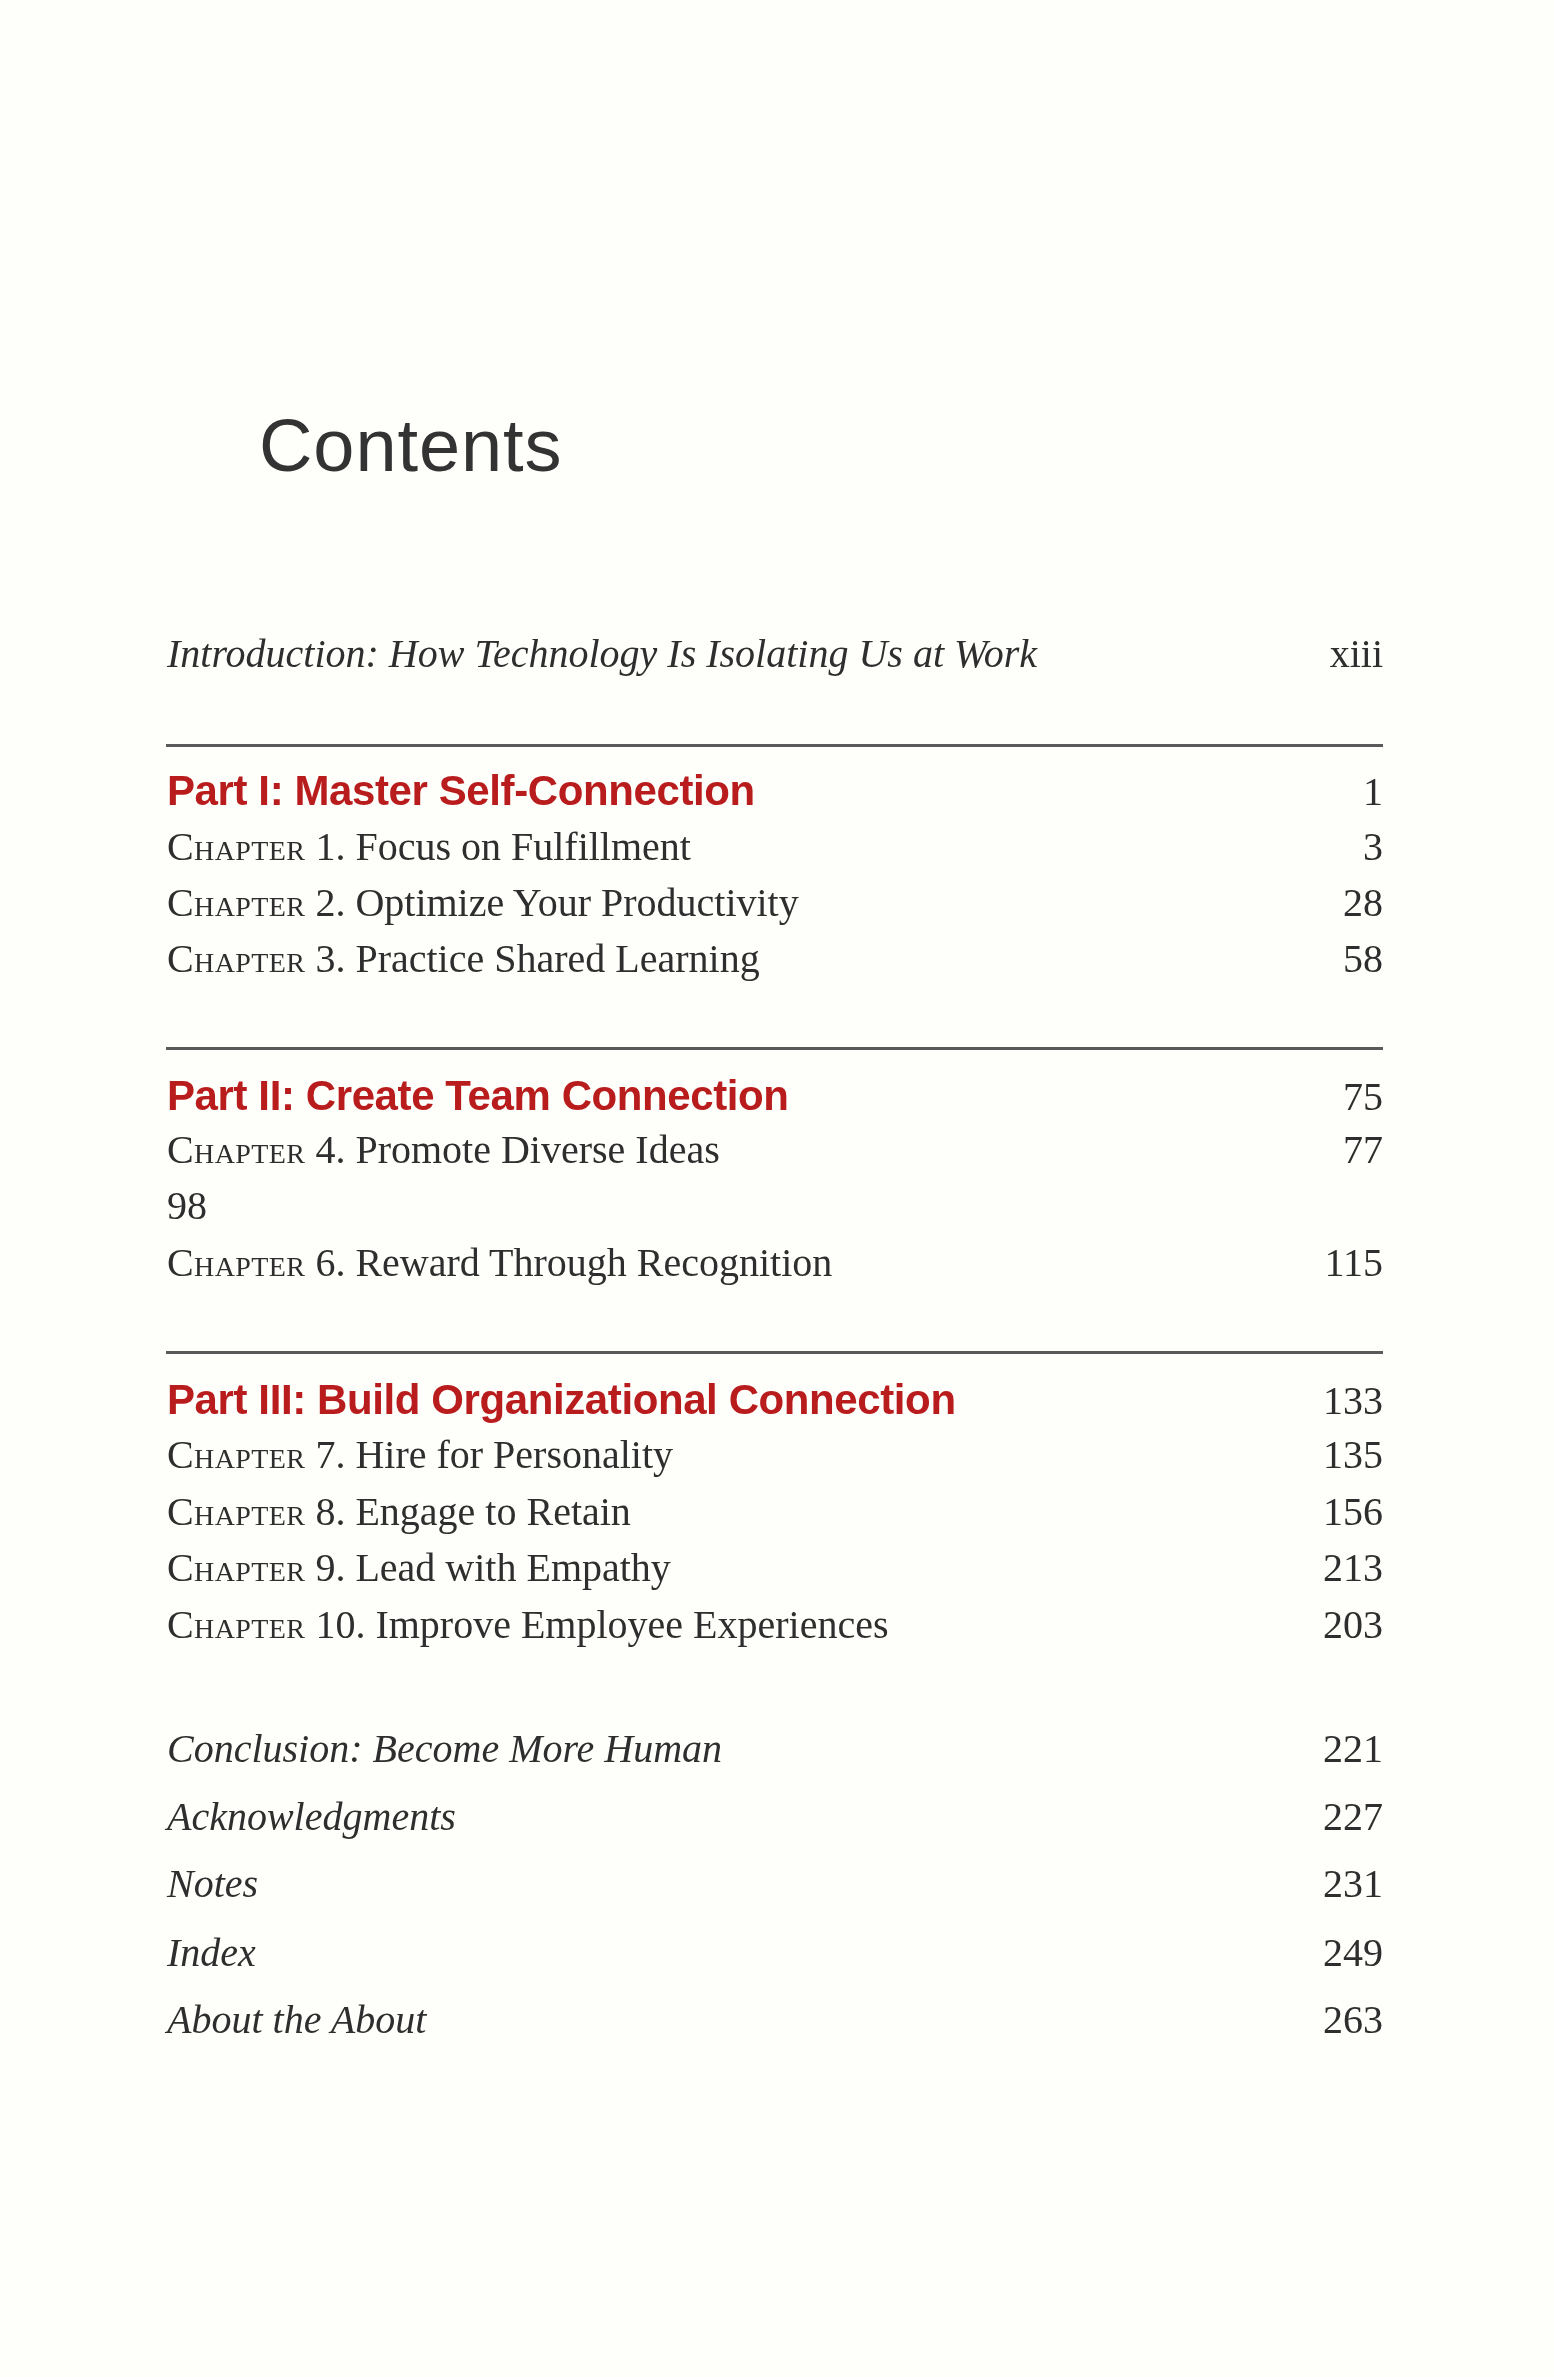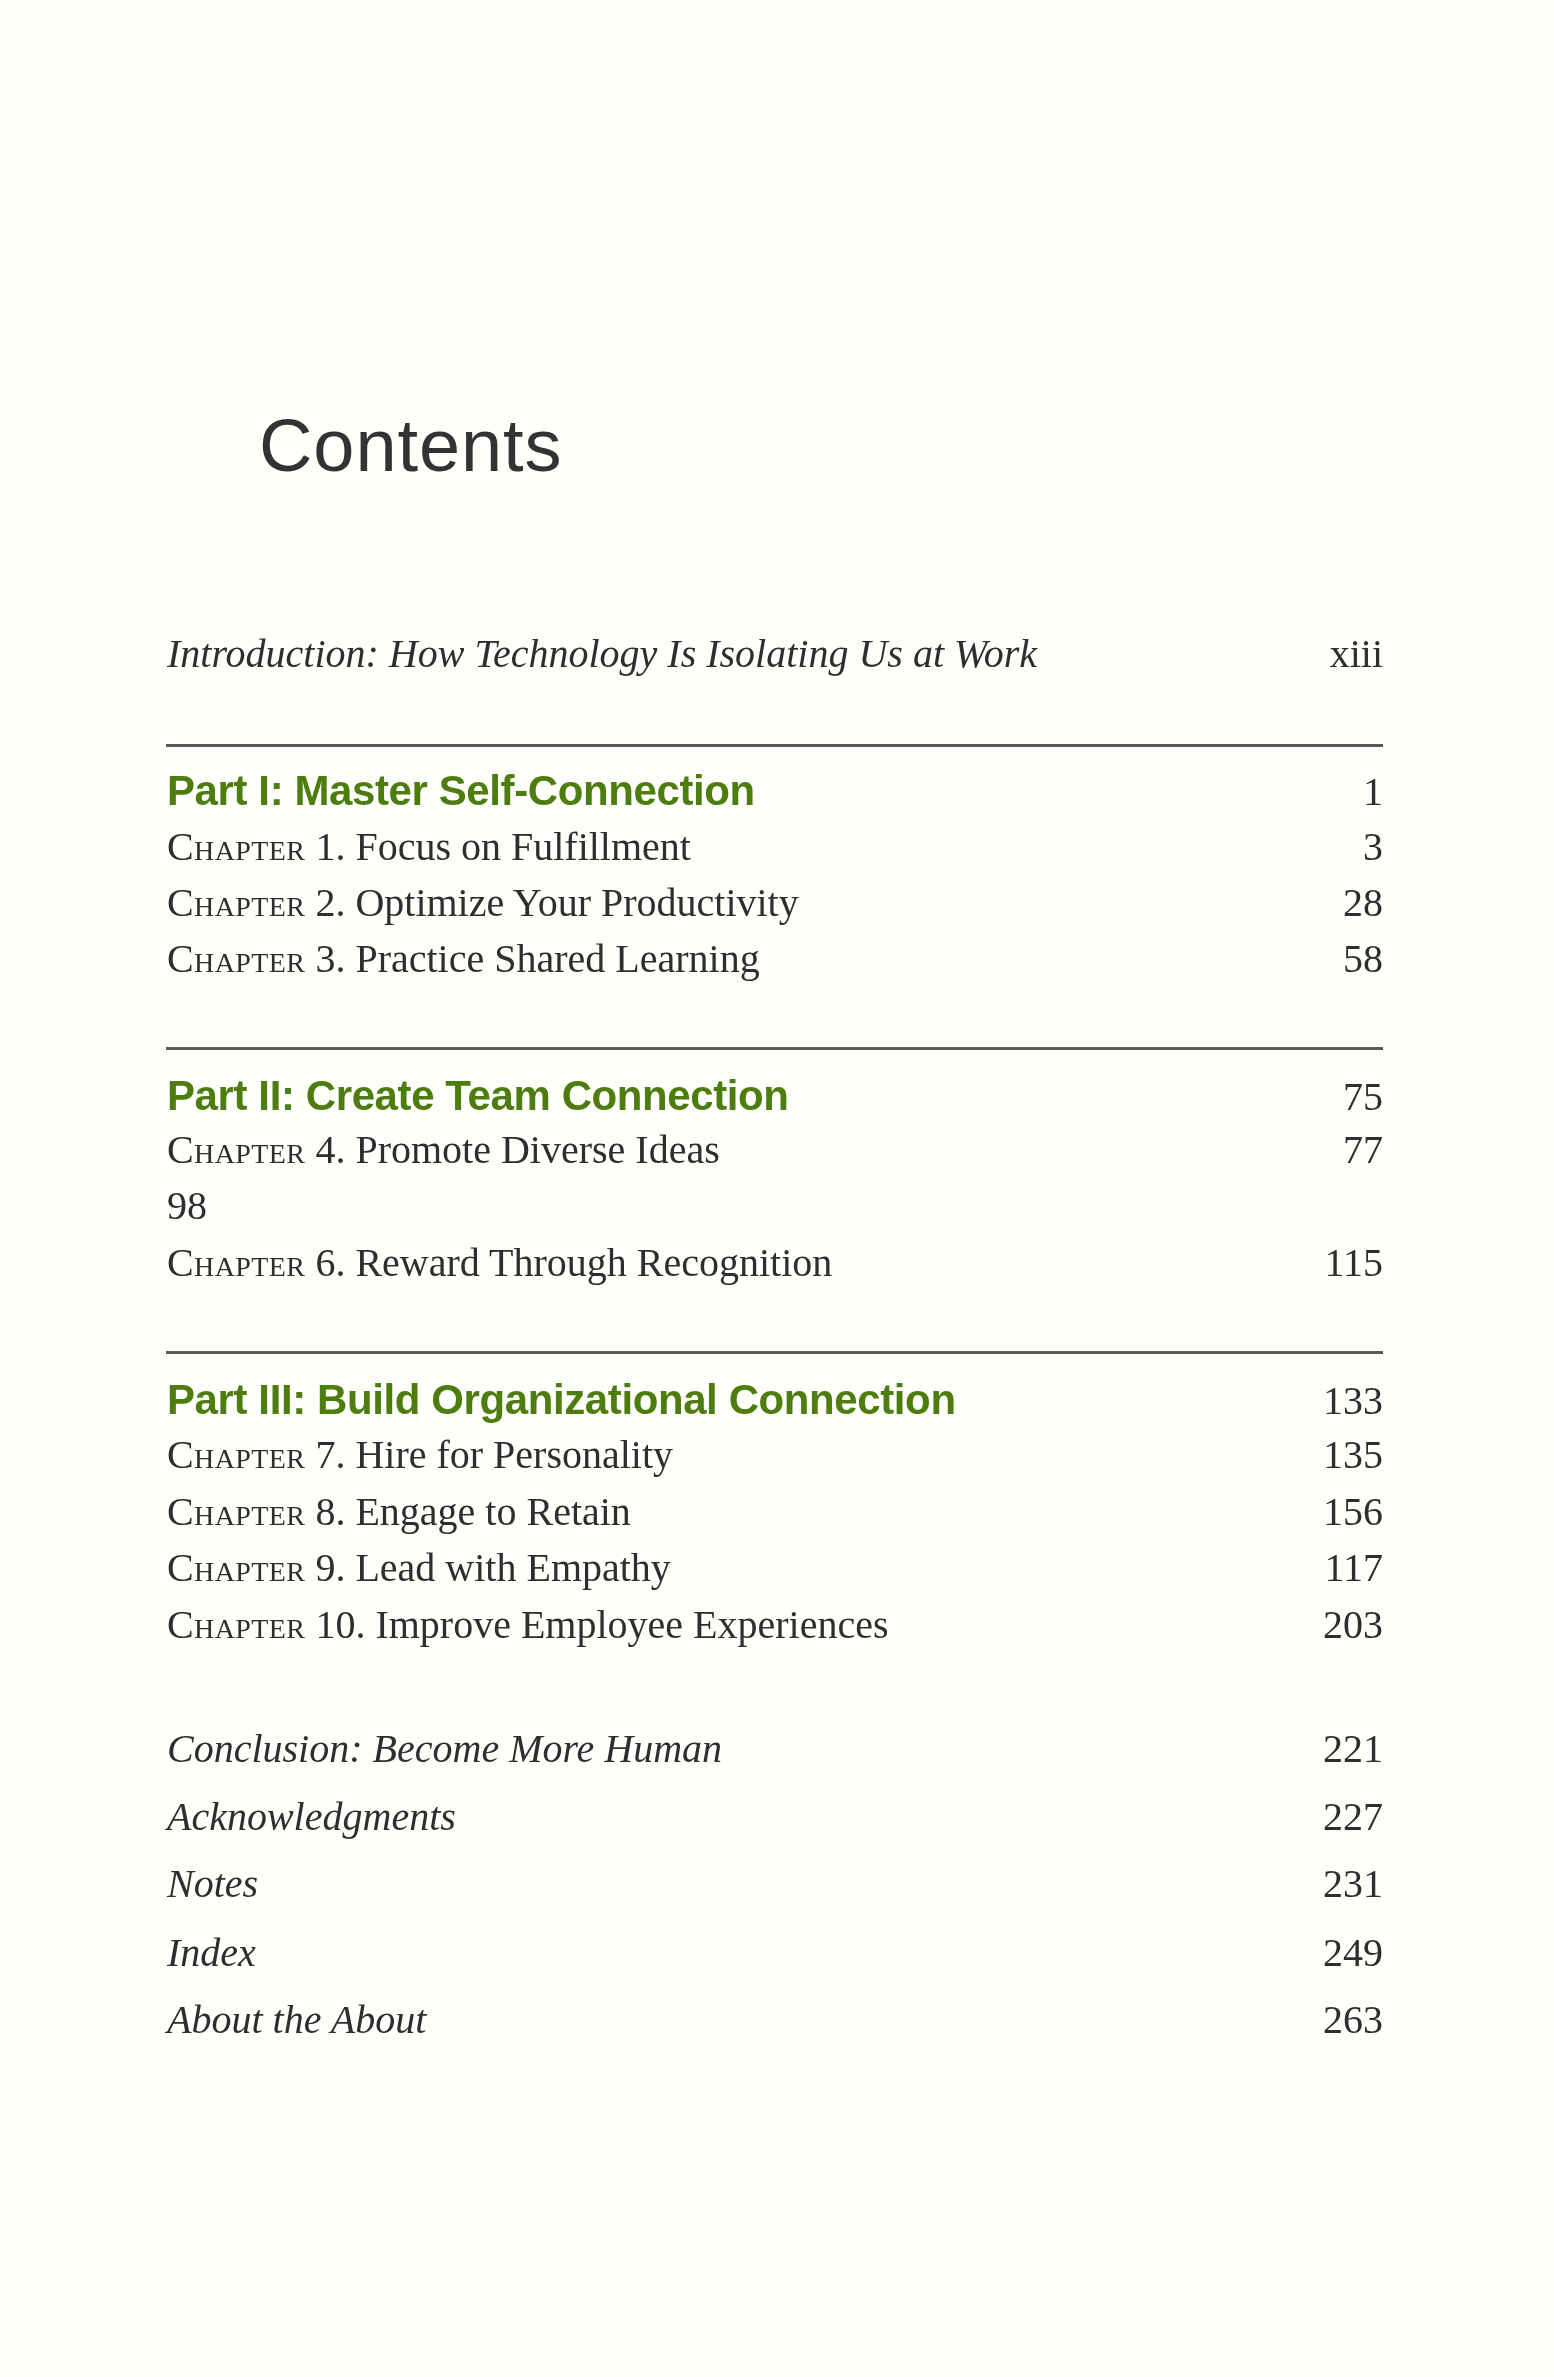--- a/index.html
+++ b/index.html
@@ -47,21 +47,21 @@
   .serif {
     font-family: "Liberation Serif", "DejaVu Serif", serif;
     font-size: 40px;
     color: #2e2e2e;
   }
   .italic { font-style: italic; }
   .part .label {
     font-family: "Liberation Sans", "DejaVu Sans", sans-serif;
     font-weight: bold;
     font-size: 42px;
-    color: #4d7c0f;
+    color: #b91c1c;
     letter-spacing: -0.4px;
   }
   .part .page-num {
     font-family: "Liberation Serif", "DejaVu Serif", serif;
     font-size: 40px;
     color: #2e2e2e;
   }
   .chap-word {
     font-variant: small-caps;
     letter-spacing: 0.4px;
@@ -129,21 +129,21 @@
   <div class="row serif" style="top:1435px;">
     <span class="label"><span class="chap-word">Chapter</span> <span>7.</span> <span>Hire for Personality</span></span>
     <span class="page-num">135</span>
   </div>
   <div class="row serif" style="top:1492px;">
     <span class="label"><span class="chap-word">Chapter</span> <span>8.</span> <span>Engage to Retain</span></span>
     <span class="page-num">156</span>
   </div>
   <div class="row serif" style="top:1548px;">
     <span class="label"><span class="chap-word">Chapter</span> <span>9.</span> <span>Lead with Empathy</span></span>
-    <span class="page-num">117</span>
+    <span class="page-num">213</span>
   </div>
   <div class="row serif" style="top:1605px;">
     <span class="label"><span class="chap-word">Chapter</span> <span>10.</span> <span>Improve Employee Experiences</span></span>
     <span class="page-num">203</span>
   </div>
 
   <div class="row serif italic" style="top:1729px;">
     <span class="label">Conclusion: Become More Human</span>
     <span class="page-num" style="font-style:normal;">221</span>
   </div>

